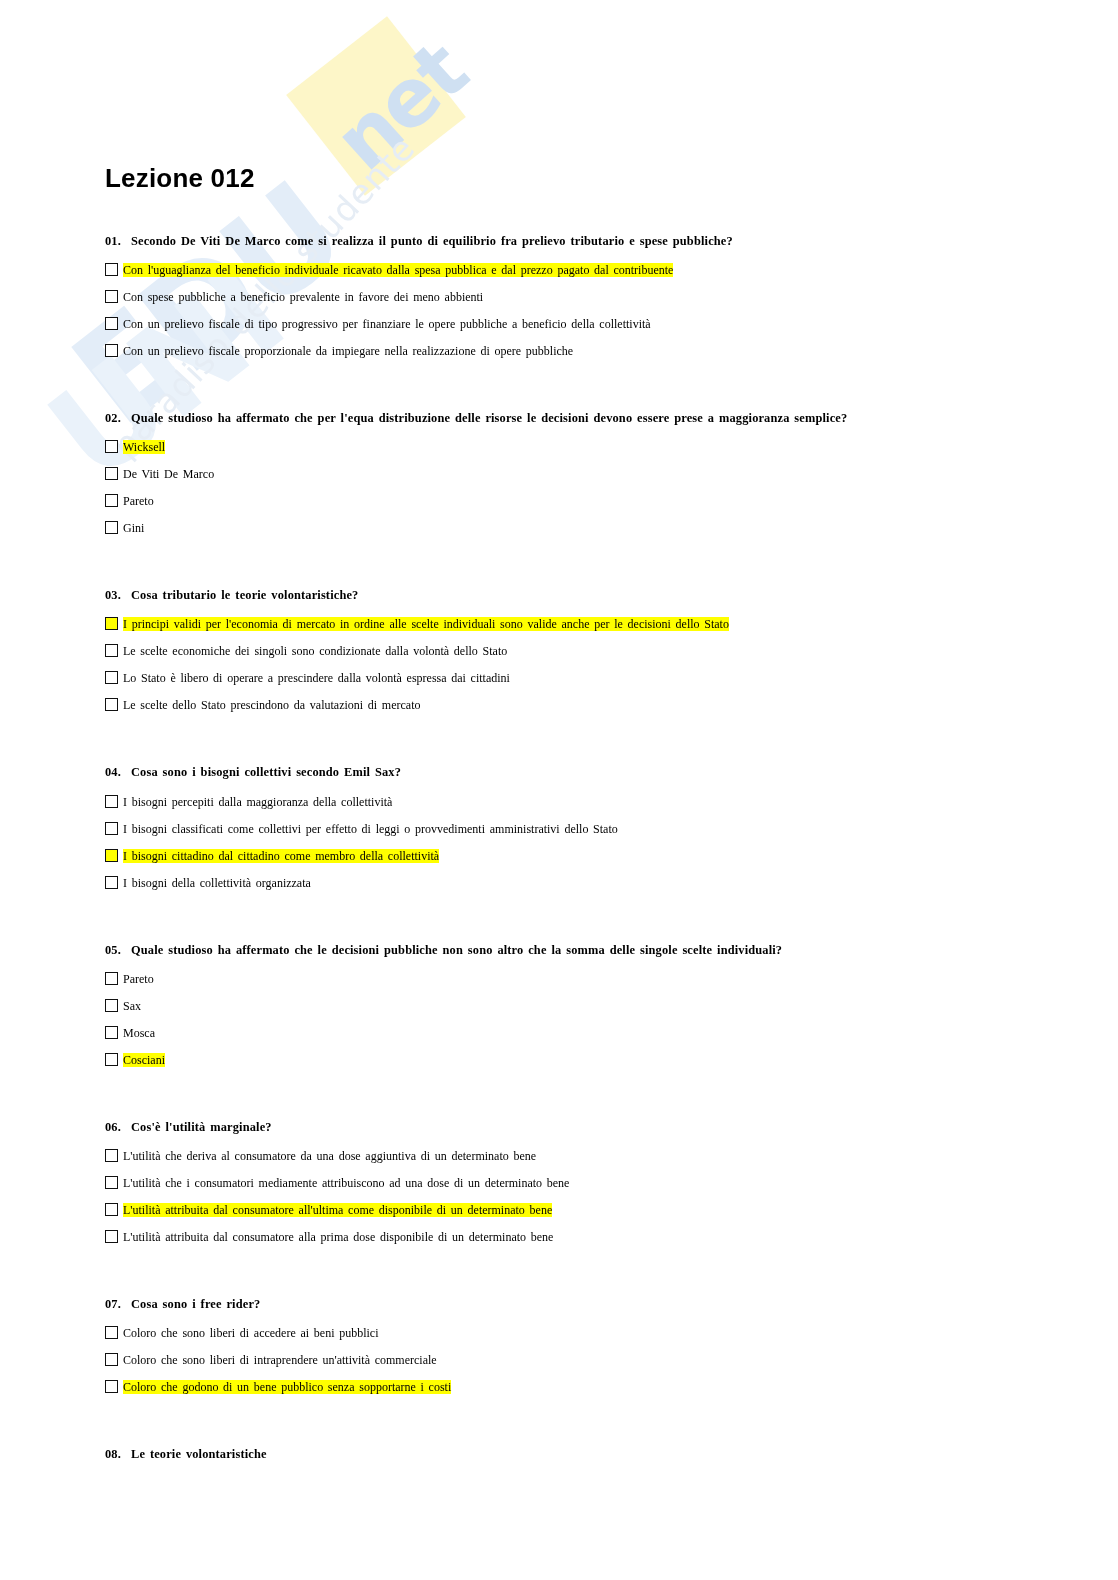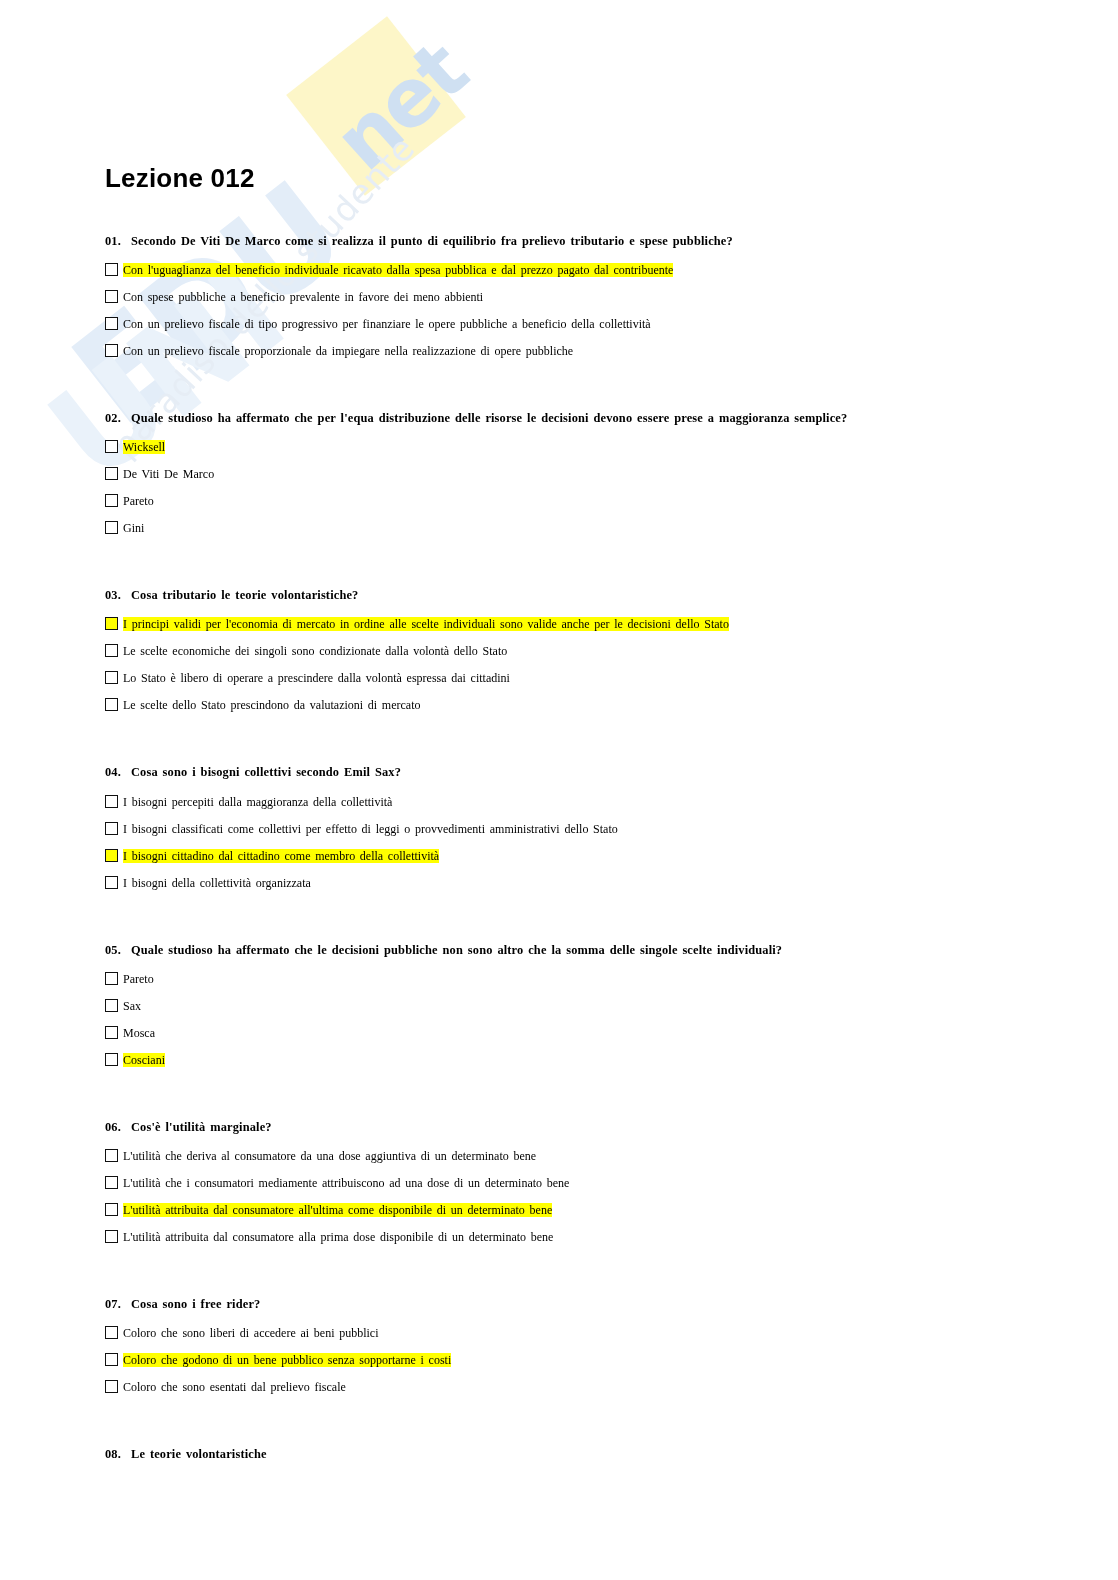--- a/index.html
+++ b/index.html
@@ -314,25 +314,25 @@
           <div class="question-head">
             <span class="q-num">07.</span>
             <span class="q-text">Cosa sono i free rider?</span>
           </div>
           <div class="option-row">
             <span class="checkbox"></span>
             <span class="opt-wrap"><span class="">Coloro che sono liberi  di accedere  ai beni  pubblici</span></span>
           </div>
           <div class="option-row">
             <span class="checkbox"></span>
+            <span class="opt-wrap"><span class="">Coloro  che  sono  liberi  di  intraprendere  un'attività  commerciale</span></span>
+          </div>
+          <div class="option-row">
+            <span class="checkbox"></span>
             <span class="opt-wrap"><span class="hl">Coloro che godono di un bene pubblico senza  sopportarne i costi</span></span>
-          </div>
-          <div class="option-row">
-            <span class="checkbox"></span>
-            <span class="opt-wrap"><span class="">Coloro che sono esentati dal prelievo fiscale</span></span>
           </div>
         </div>
         <div class="question-block">
           <div class="question-head">
             <span class="q-num">08.</span>
             <span class="q-text">Le teorie  volontaristiche</span>
           </div>
         </div>
       </div>
 

